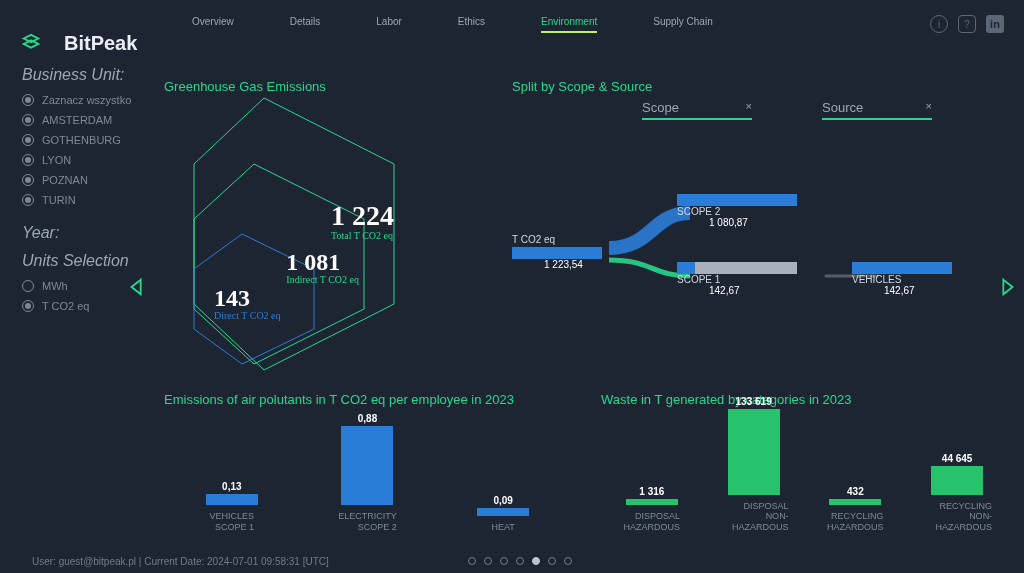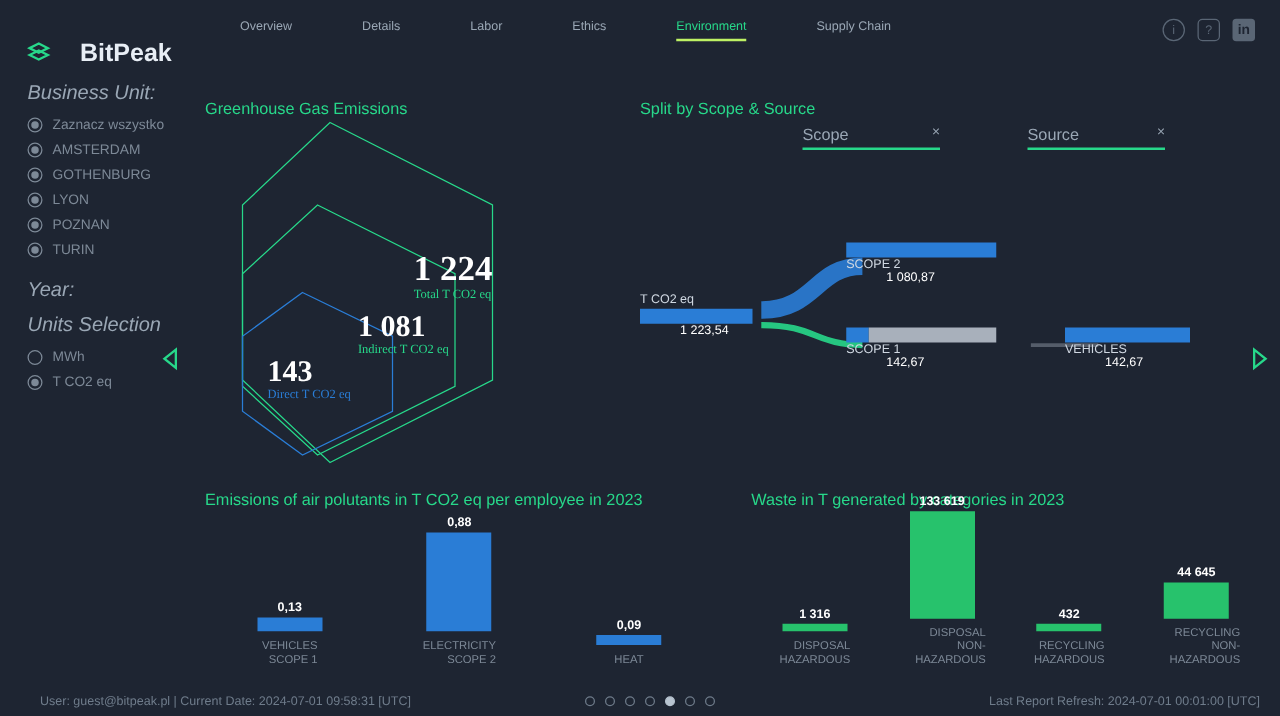--- a/index.html
+++ b/index.html
@@ -465,14 +465,13 @@
   <span>User: guest@bitpeak.pl | Current Date: 2024-07-01 09:58:31 [UTC]</span>
   <div class="pager">
     <div class="pdot"></div>
     <div class="pdot"></div>
     <div class="pdot"></div>
     <div class="pdot"></div>
     <div class="pdot on"></div>
     <div class="pdot"></div>
     <div class="pdot"></div>
   </div>
-  <span>Last Report Refresh: 2024-07-01 00:01:00 [UTC]</span>
 </div>
 
 </body></html>

